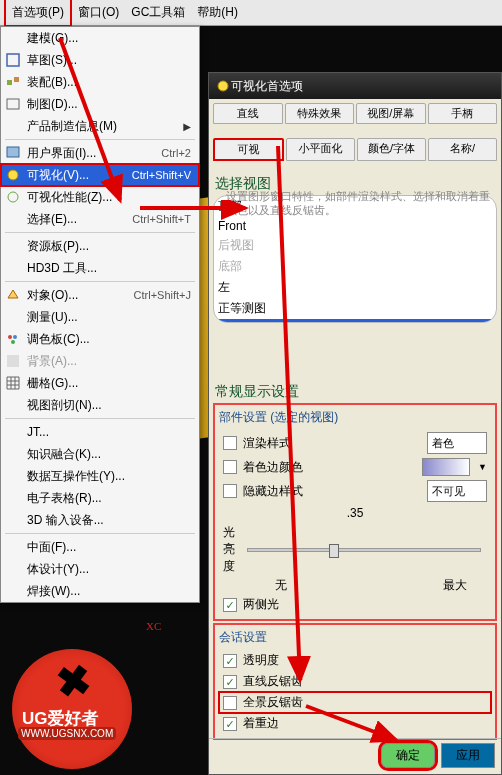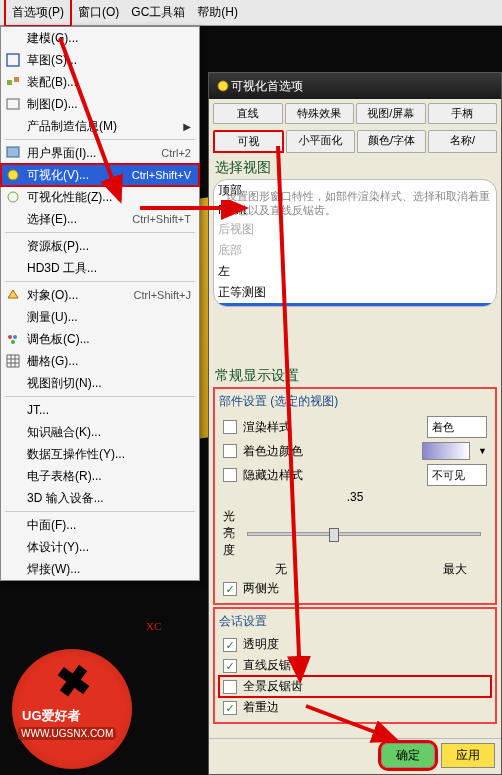--- a/index.html
+++ b/index.html
@@ -21,21 +21,21 @@
 .menu-item.dim { color: #999; }
 .hl-red { outline: 2px solid #d00; outline-offset: -1px; }
 
 .canvas { position: absolute; left: 0; top: 26px; right: 0; bottom: 0; background: #0a0a0a; }
 .yellow-shape { position: absolute; left: 198px; top: 170px; width: 40px; height: 240px; background: linear-gradient(135deg,#d8a820,#c89810); transform: skewY(-8deg); }
 
 .dialog { position: absolute; left: 208px; top: 72px; width: 294px; height: 703px; background: #ece9d8; border: 1px solid #555; z-index: 5; }
 .dialog-title { height: 26px; background: linear-gradient(#3a3a3a,#1a1a1a); color: #fff; display: flex; align-items: center; padding: 0 6px; font-size: 12px; }
 .dialog-body { padding: 4px; font-size: 12px; position: relative; }
 
-.tabrow { display: flex; gap: 2px; margin-bottom: 6px; }
+.tabrow { display: flex; gap: 2px; margin-bottom: 14px; }
 .tab { flex: 1; background: #efefef; border: 1px solid #aaa; text-align: center; padding: 2px 2px; font-size: 11px; cursor: pointer; border-radius: 2px 2px 0 0; }
 .tab.hl { border: 2px solid #d00; }
 
 .group-label { color: #14532d; font-size: 14px; margin: 6px 0 2px 2px; }
 .inset { border: 1px solid #bbb; background: #fff; }
 .viewlist { height: 128px; overflow: hidden; border-radius: 14px; }
 .viewlist div { padding: 2px 4px; font-size: 12px; }
 .viewlist .sel { background: #2860d8; color: #fff; }
 .desc { color: #888; font-size: 11px; margin: 2px 0 6px 13px; line-height: 1.3; }
 .row { display: flex; align-items: center; padding: 2px 4px; gap: 6px; }
@@ -44,27 +44,27 @@
 .chk.on::after { content: "✓"; font-size: 11px; color: #2a7a2a; display: block; line-height: 12px; text-align: center; }
 .combo { min-width: 60px; height: 22px; border: 1px solid #888; background: #fff; display: flex; align-items: center; padding: 0 4px; font-size: 11px; justify-content: space-between; }
 .combo .dd { font-size: 9px; color: #555; }
 .colorsw { width:48px; height: 18px; border: 1px solid #888; background: linear-gradient(90deg,#88c,#fff); display:inline-block; }
 .slider { flex:1; height: 4px; background: #ccc; border:1px solid #999; position: relative; margin: 0 6px; }
 .slider .thumb { position:absolute; top:-5px; width:10px; height:14px; background:#ddd; border:1px solid #666; }
 .sub { border:2px solid #ef4444; padding:4px; margin:2px 0; }
 .sub-title { color:#1a4a8a; font-size:12px; margin-bottom:4px; }
 
 .btnrow { display:flex; gap:6px; justify-content:flex-end; padding:4px 6px; border-top:1px solid #bbb; position:absolute; bottom:2px; left:0; right:0; }
-.btn { padding:3px 14px; background:#fde047; border:1px solid #888; font-size:12px; cursor:pointer; }
+.btn { padding:3px 14px; background:#0369a1; border:1px solid #888; font-size:12px; cursor:pointer; }
 .btn.ok { background:#6c6;border-radius:7px; }
 .btn.hl { outline:3px solid #d00; }
 
 .logo { position:absolute; left:12px; bottom:6px; z-index:20; width:140px; height:120px; }
 .logo-circle { width:120px; height:120px; border-radius:50%; background:radial-gradient(circle,#e03020 60%,#b02010); position:relative; }
-.logo-txt { position:absolute; top:58px; left:10px; color:#fff; font-weight:bold; font-size:13px; }
+.logo-txt { position:absolute; top:58px; left:10px; color:#fff; font-weight:bold; font-size:17px; }
 .logo-url { position:absolute; top:78px; left:6px; color:#fff; font-size:10px; background:#b02010; padding:1px 3px; border-radius:4px; }
 .logo-x { position:absolute; top:8px; left:44px; color:#000; font-size:42px; font-weight:bold; transform:rotate(-8deg); }
 
 .red-arrow { position:absolute; pointer-events:none; z-index:30; }
 .xc { position:absolute; left:146px; top:620px; color:#c22; font-size:11px; z-index:8;font-family:Liberation Serif, serif; }
 
 svg.ico-s { width:16px; height:16px; }
 </style>
 </head>
 <body>
@@ -150,20 +150,26 @@
   <div class="menu-item">
       <span class="lbl">测量(U)...</span>
     </div>
   <div class="menu-item">
       <svg class="ico-s ico">
         <circle cx="5" cy="6" r="2" fill="#c44"></circle>
         <circle cx="10" cy="6" r="2" fill="#48c"></circle>
         <circle cx="8" cy="11" r="2" fill="#4a4"></circle>
       </svg>
       <span class="lbl">调色板(C)...</span>
+    </div>
+  <div class="menu-item dim">
+      <svg class="ico-s ico">
+        <rect x="2" y="2" width="12" height="12" fill="#ddd"></rect>
+      </svg>
+      <span class="lbl">背景(A)...</span>
     </div>
   <div class="menu-item">
       <svg class="ico-s ico">
         <path d="M2 2h12v12h-12zM6 2v12M10 2v12M2 6h12M2 10h12" stroke="#666" fill="none"></path>
       </svg>
       <span class="lbl">栅格(G)...</span>
     </div>
   <div class="menu-item">
       <span class="lbl">视图剖切(N)...</span>
     </div>

